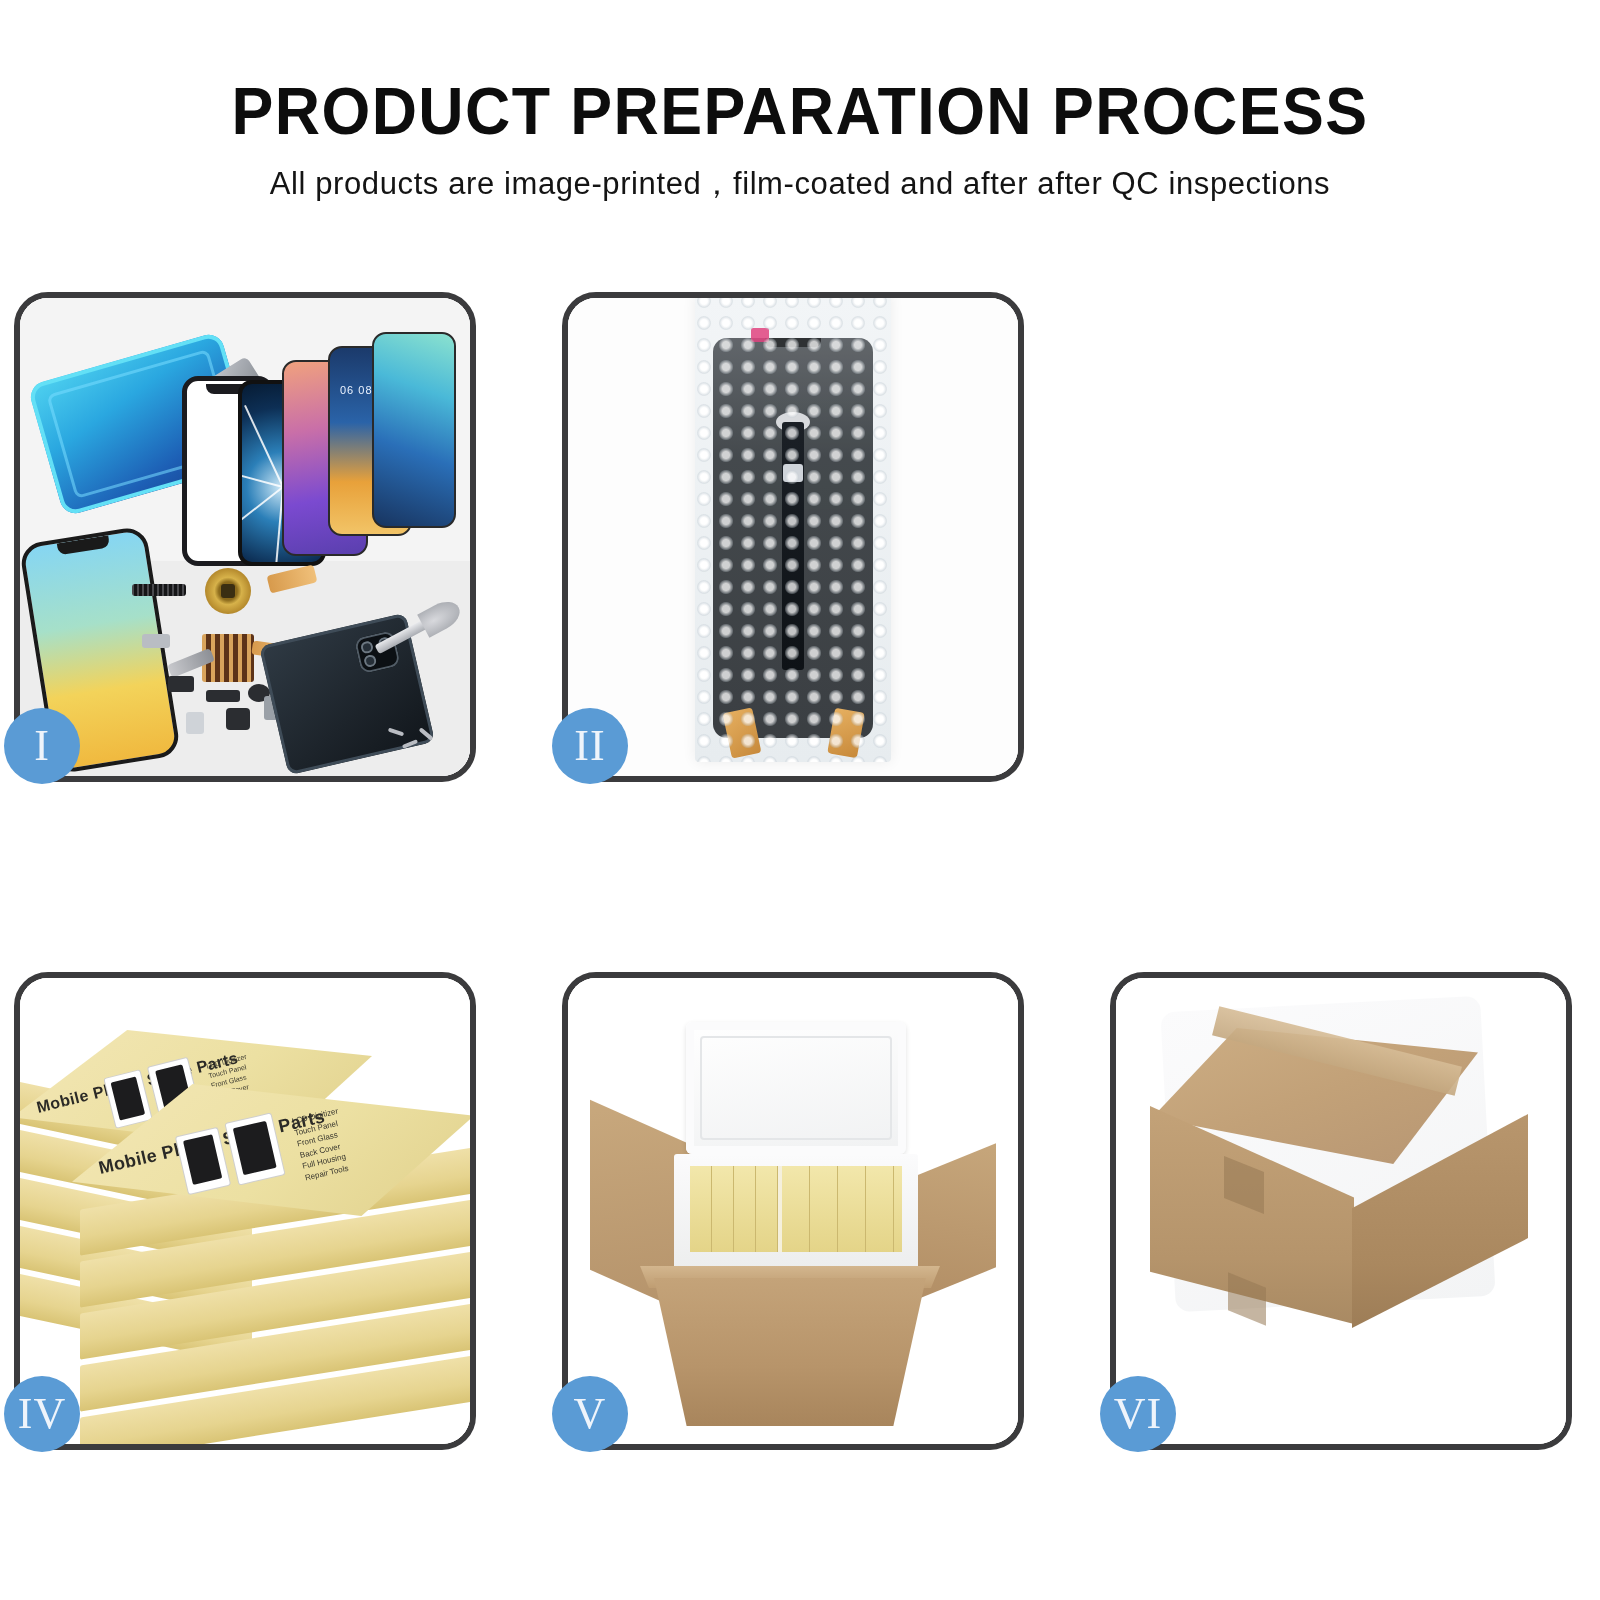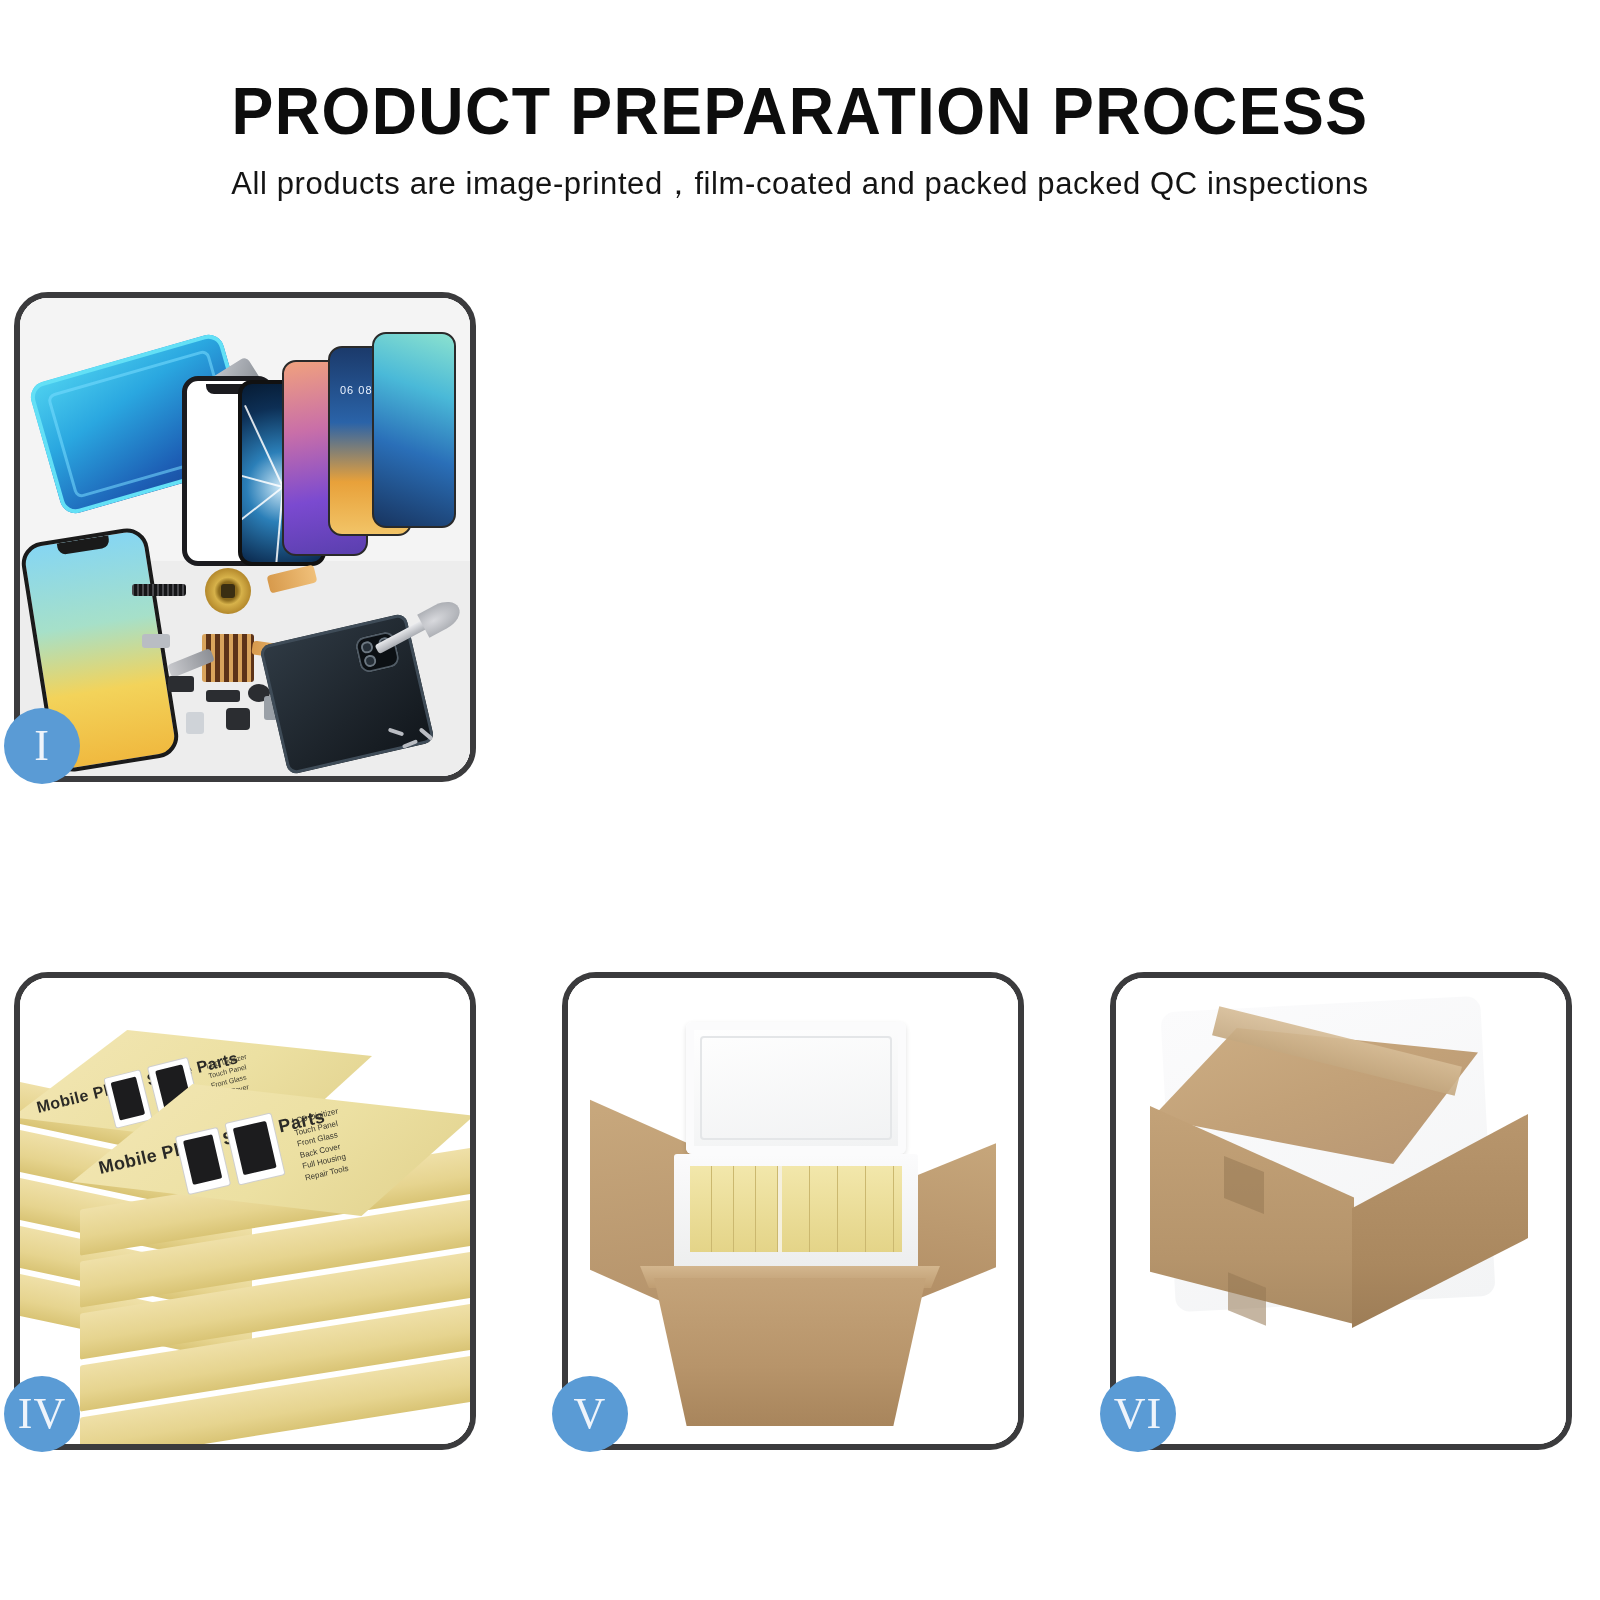--- a/index.html
+++ b/index.html
@@ -341,21 +341,21 @@
   }
   .s-tab{ position:absolute; background:rgba(150,120,84,.55); }
 </style>
 </head>
 <body>
 
 <div id="page">
 
   <div id="header">
     <div id="title">PRODUCT PREPARATION PROCESS</div>
-    <div id="subtitle">All products are image-printed，film-coated and packed packed QC inspections</div>
+    <div id="subtitle">All products are image-printed，film-coated and after after QC inspections</div>
   </div>
 
   <div id="grid">
 
     <div class="card" style="left:14px; top:292px; width:462px; height:490px;">
       <div class="card-inner">
         <div class="scene">
           <div class="c1-bg"></div>
 
           <div class="blue-frame">
@@ -413,20 +413,40 @@
           <div class="screws">
             <i style="left:0;top:4px;transform:rotate(18deg)"></i>
             <i style="left:14px;top:16px;transform:rotate(-22deg)"></i>
             <i style="left:30px;top:6px;transform:rotate(40deg)"></i>
           </div>
         </div>
       </div>
       <div class="badge" style="left:-16px; bottom:-8px;">I</div>
     </div>
 
+    <div class="card" style="left:562px; top:292px; width:462px; height:490px;">
+      <div class="card-inner">
+        <div class="scene">
+          <div class="c2-bg"></div>
+          <div class="bubblepack">
+            <div class="screenblk">
+              <span class="screen-notch"></span>
+            </div>
+            <div class="flexhead"></div>
+            <div class="flexcable"></div>
+            <div class="flexchip"></div>
+            <div class="goldtab" style="left:32px; bottom:6px; transform:rotate(-12deg);"></div>
+            <div class="goldtab" style="right:30px; bottom:6px; transform:rotate(10deg);"></div>
+            <div class="pinkmark"></div>
+            <div class="bubble-overlay"></div>
+          </div>
+        </div>
+      </div>
+      <div class="badge" style="left:-16px; bottom:-8px;">II</div>
+    </div>
 
 
     <div class="card" style="left:14px; top:972px; width:462px; height:478px;">
       <div class="card-inner">
         <div class="scene">
           <div class="c4-bg"></div>
 
           <div class="gbox" style="left:-6px; top:128px; width:238px; height:42px; transform:skewY(12deg);"></div>
           <div class="gbox" style="left:-6px; top:176px; width:238px; height:42px; transform:skewY(12deg);"></div>
           <div class="gbox" style="left:-6px; top:224px; width:238px; height:42px; transform:skewY(12deg);"></div>

